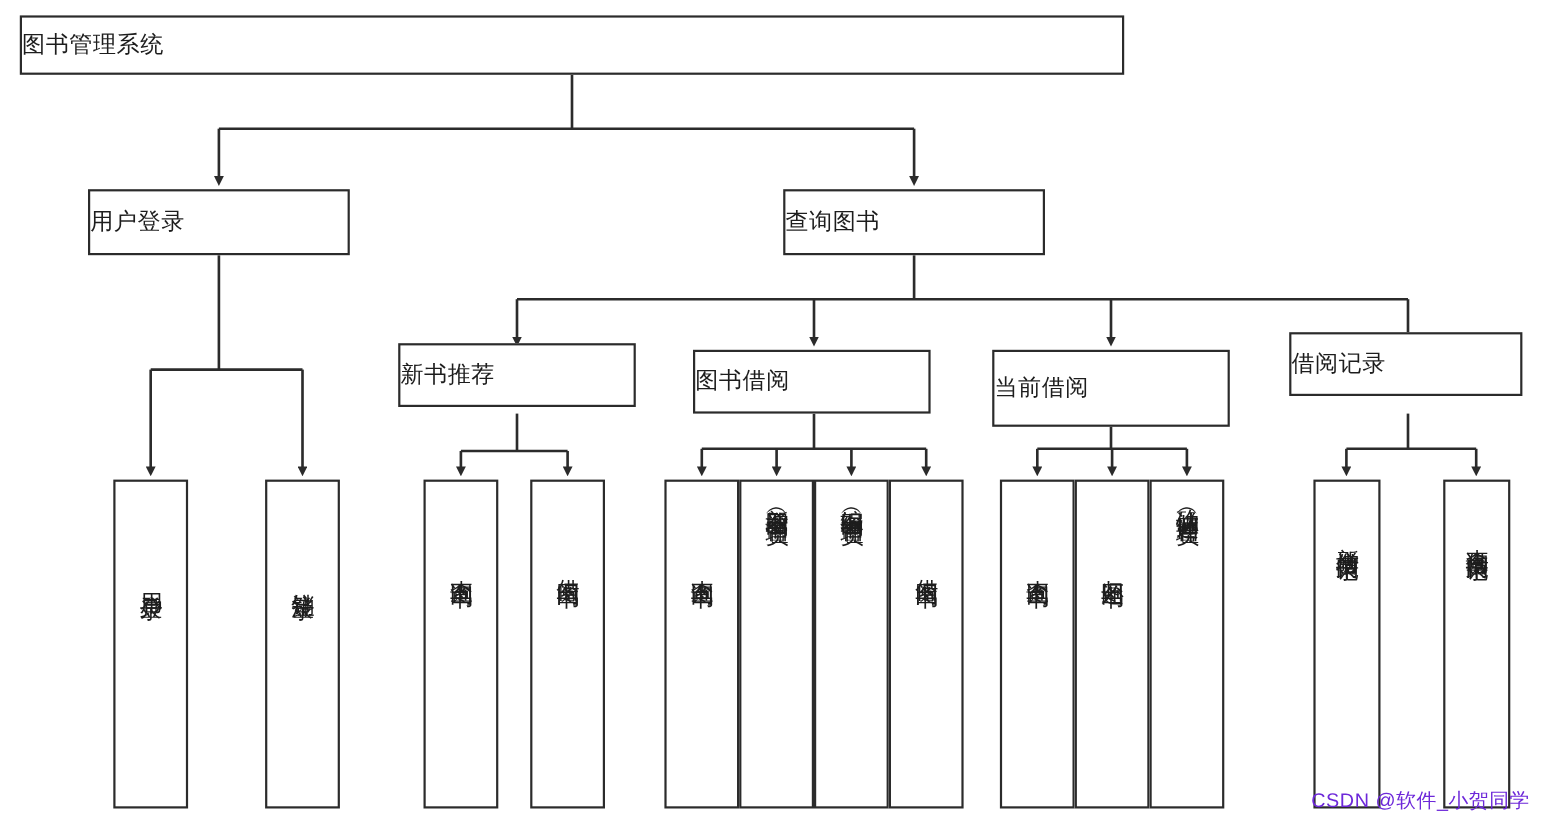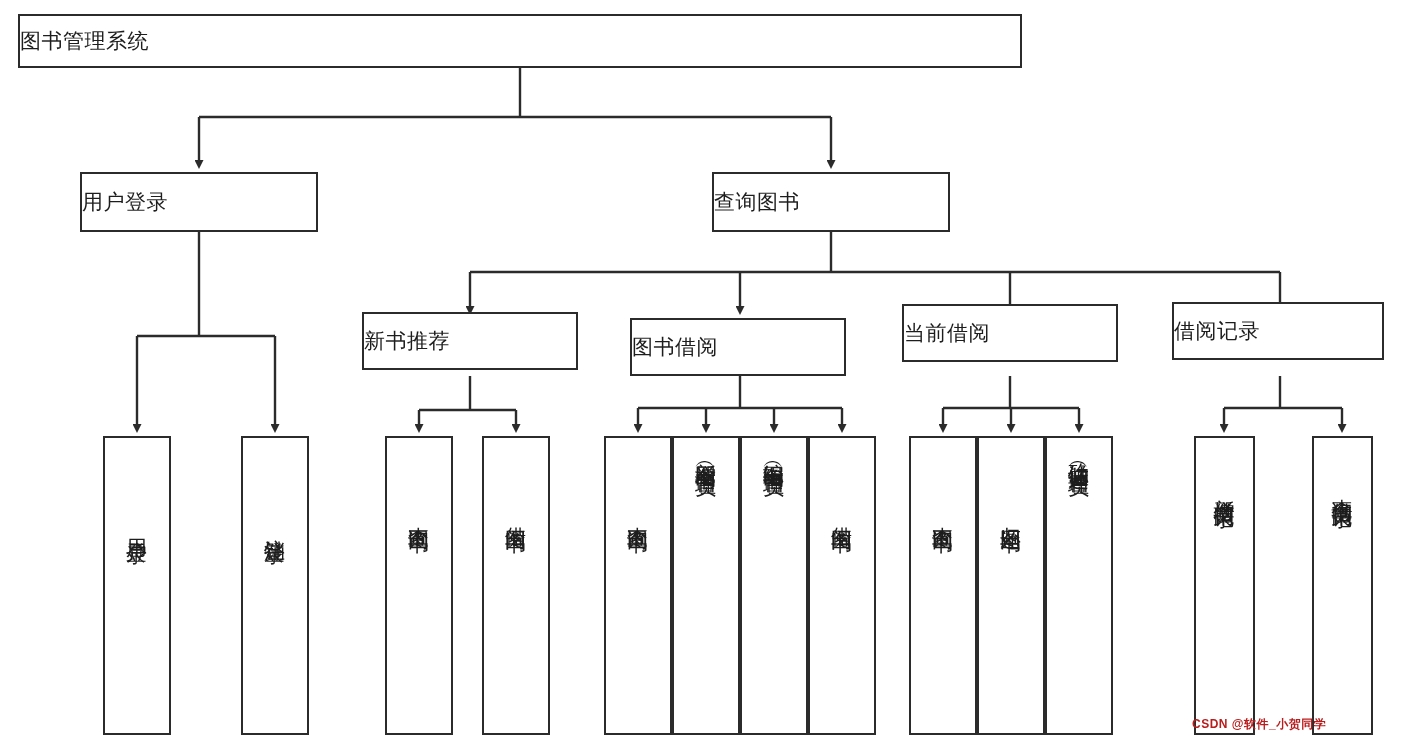--- a/index.html
+++ b/index.html
@@ -58,25 +58,24 @@
   #connectors {
     position: absolute;
     left: 0;
     top: 0;
     width: 1405px;
     height: 747px;
     pointer-events: none;
   }
   .watermark {
     position: absolute;
-    font-size: 12px;
-    color: #b91c1c;
+    font-size: 18px;
+    color: #6d28d9;
     white-space: nowrap;
     letter-spacing: 0.5px;
-    font-weight: bold;
   }
 </style>
 </head>
 <body>
 
 <div id="diagram-root">
 
   <svg id="connectors" viewBox="0 0 1405 747" xmlns="http://www.w3.org/2000/svg">
     <defs>
       <marker id="arrowhead" markerWidth="9" markerHeight="9" refX="1" refY="4.5" orient="auto" markerUnits="userSpaceOnUse">
@@ -137,21 +136,21 @@
   <div class="node-box" style="left:712px; top:172px; width:238px; height:60px;">
     <span class="node-label-h">查询图书</span>
   </div>
 
   <div class="node-box" style="left:362px; top:312px; width:216px; height:58px;">
     <span class="node-label-h">新书推荐</span>
   </div>
   <div class="node-box" style="left:630px; top:318px; width:216px; height:58px;">
     <span class="node-label-h">图书借阅</span>
   </div>
-  <div class="node-box" style="left:902px; top:304px; width:216px; height:58px;">
+  <div class="node-box" style="left:902px; top:318px; width:216px; height:70px;">
     <span class="node-label-h">当前借阅</span>
   </div>
   <div class="node-box" style="left:1172px; top:302px; width:212px; height:58px;">
     <span class="node-label-h">借阅记录</span>
   </div>
 
   <div class="leaf-box" style="left:103px; top:436px; width:68px; height:299px;">
     <span class="leaf-label-v" style="margin-top:84px;">用户登录</span>
   </div>
 

